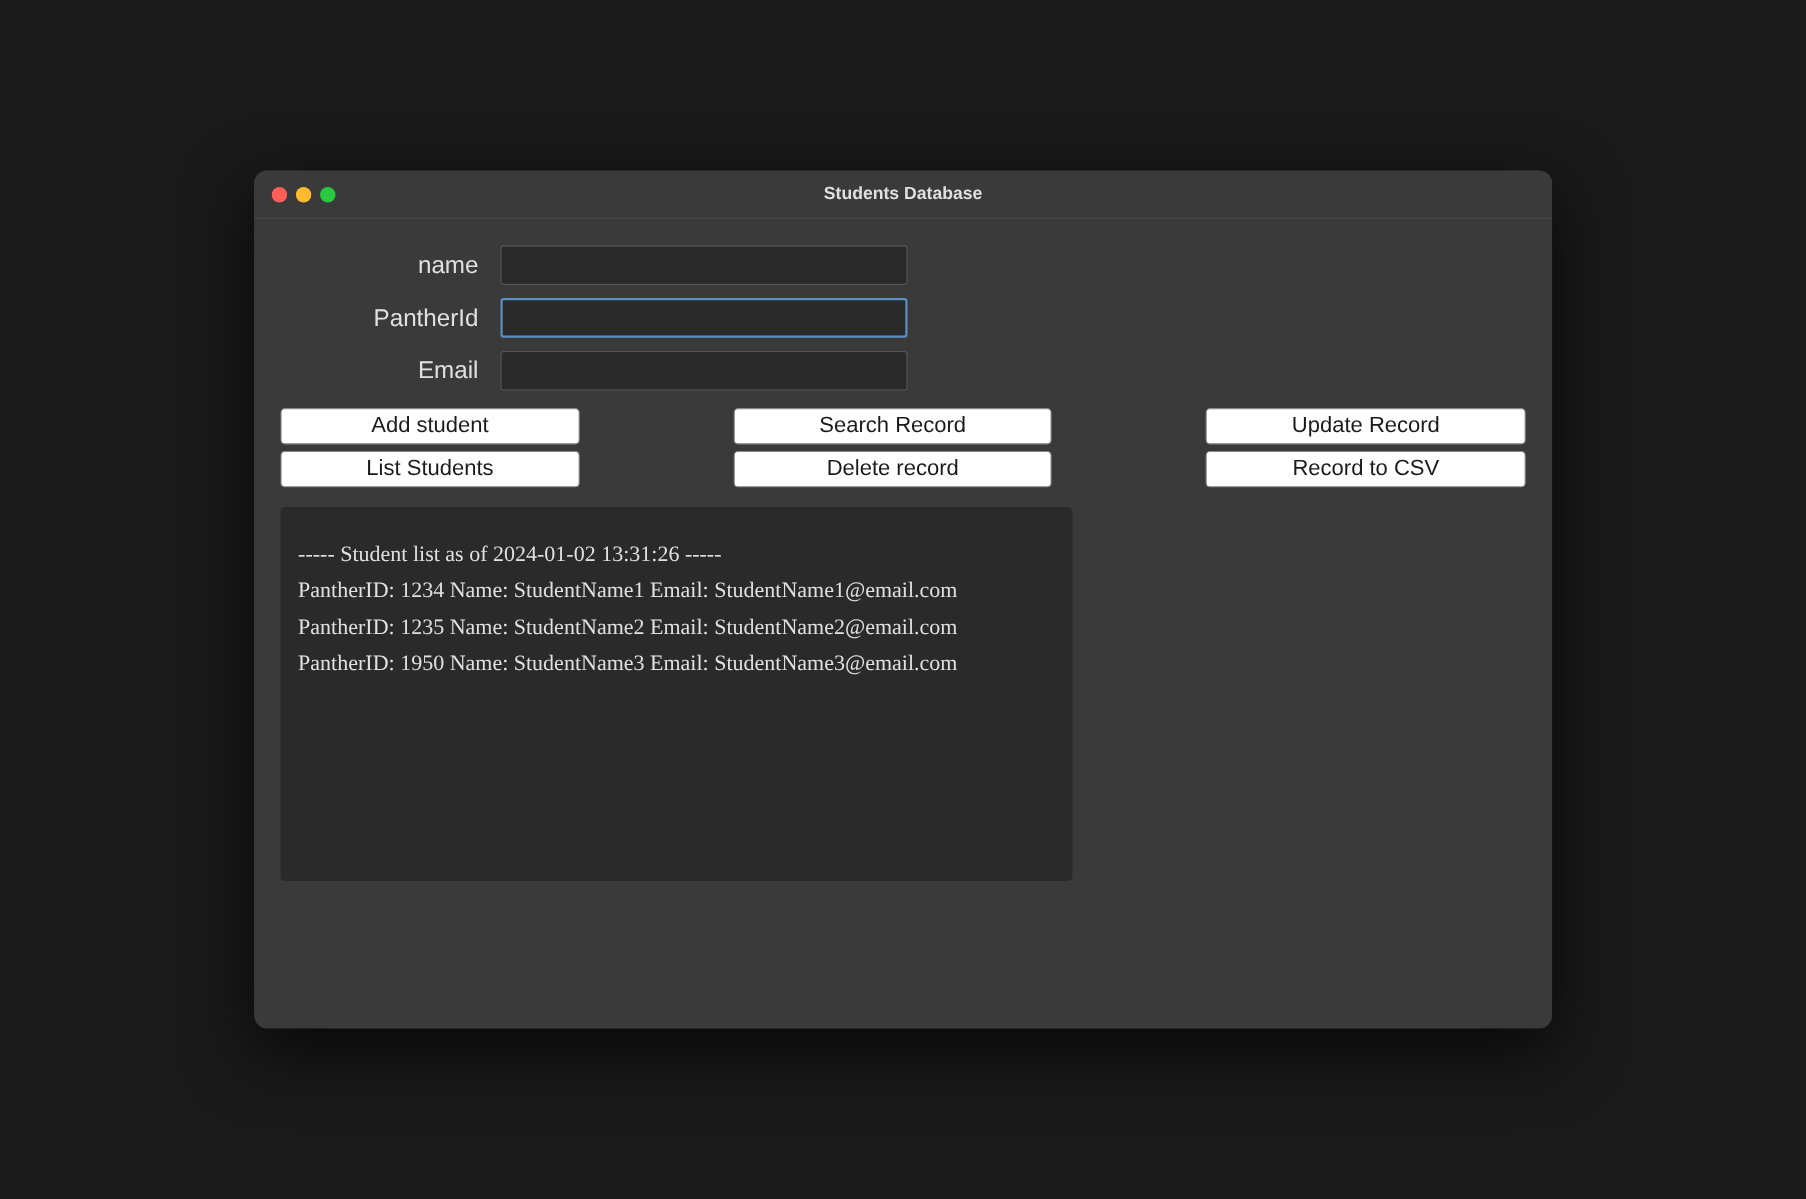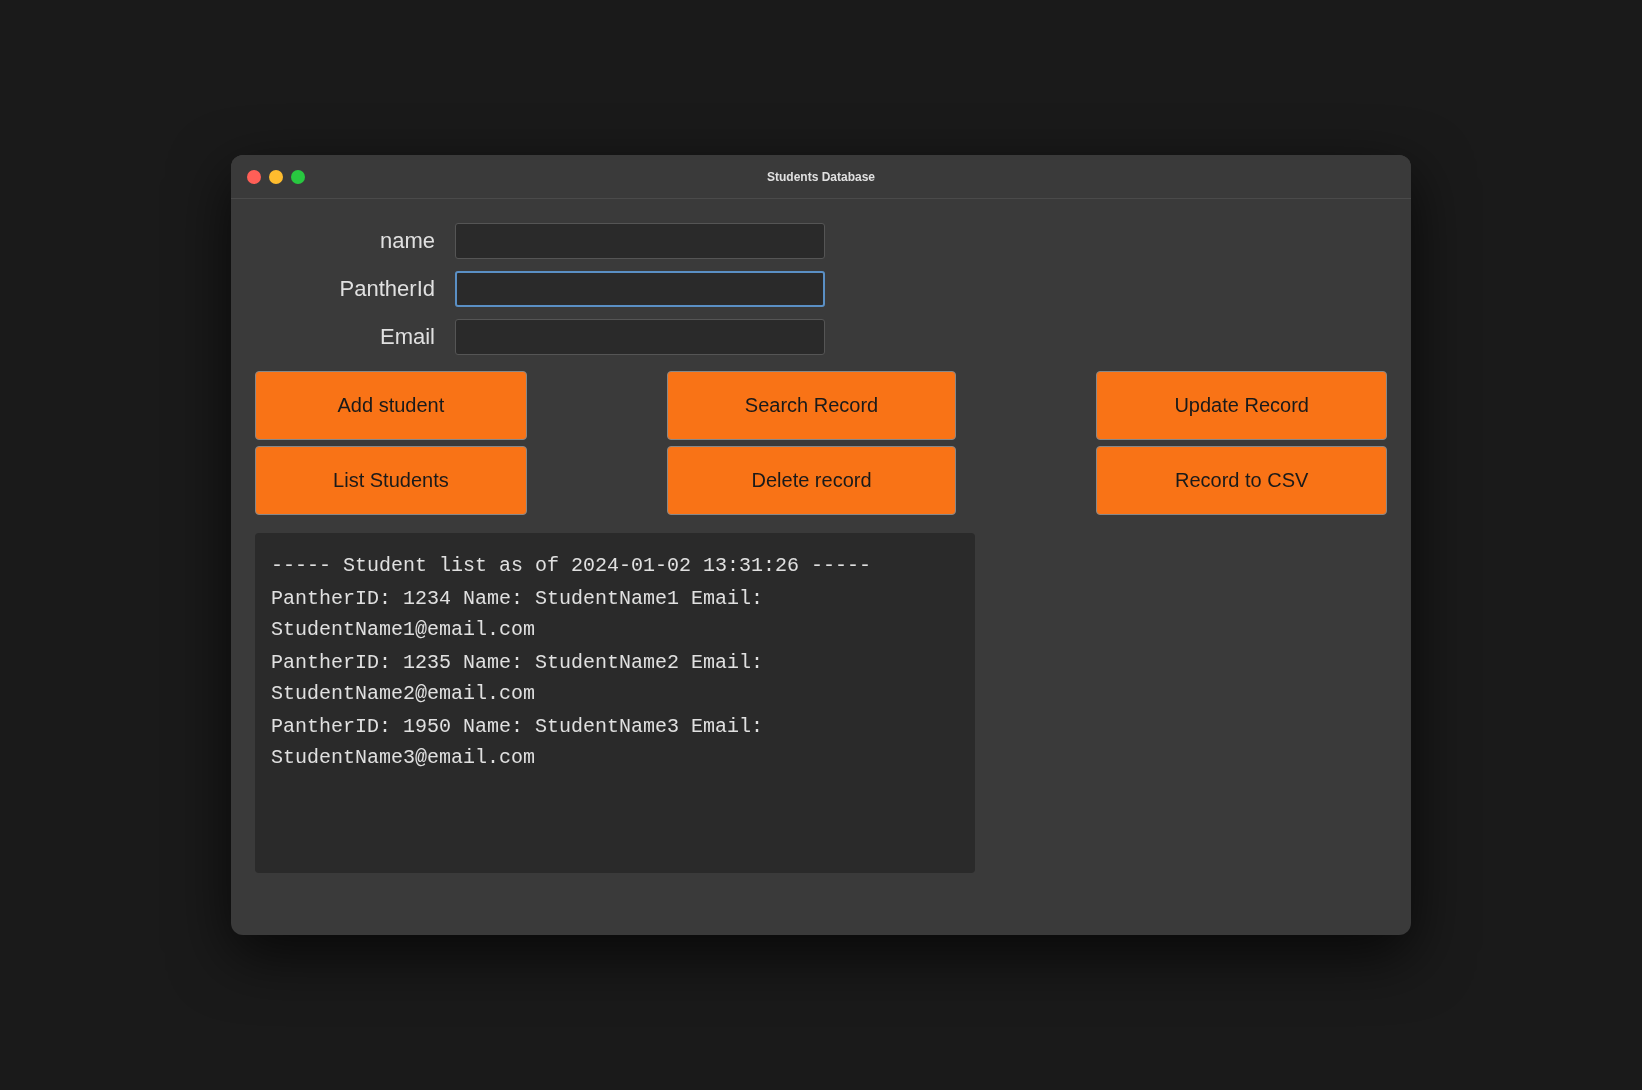--- a/index.html
+++ b/index.html
@@ -51,21 +51,21 @@
       height: 14px;
       border-radius: 50%;
     }
 
     .traffic-light-close { background-color: #ff5f57; }
     .traffic-light-minimize { background-color: #febc2e; }
     .traffic-light-maximize { background-color: #28c840; }
 
     .title-bar-title {
       color: #e0e0e0;
-      font-size: 12px;
+      font-size: 16px;
       font-weight: 600;
     }
 
     .content {
       padding: 24px 24px 24px 24px;
     }
 
     .form-section {
       margin-bottom: 16px;
     }
@@ -94,47 +94,47 @@
       font-size: 16px;
       padding: 4px 8px;
       outline: none;
     }
 
     .form-input.no-focus {
       border: 1px solid #555;
     }
 
     .btn {
-      background-color: #f97316;
+      background-color: #ffffff;
       color: #1a1a1a;
       border: 1px solid #888;
-      padding: 22px 28px;
+      padding: 4px 28px;
       font-size: 20px;
       cursor: pointer;
       font-family: -apple-system, BlinkMacSystemFont, 'Helvetica Neue', Arial, sans-serif;
       border-radius: 4px;
       white-space: nowrap;
     }
 
     .buttons-grid {
       display: grid;
       grid-template-columns: auto auto auto;
       gap: 6px 140px;
       margin-bottom: 18px;
     }
 
     .output-area {
       background-color: #2a2a2a;
       border-radius: 4px;
-      padding: 17px 16px;
+      padding: 28px 16px;
       width: 720px;
       min-height: 340px;
       color: #e0e0e0;
       font-size: 20px;
-      font-family: Liberation Mono, monospace;
+      font-family: Liberation Serif, serif;
       line-height: 1.55;
     }
 
     .output-line {
       display: block;
       margin-bottom: 2px;
     }
   </style>
 </head>
 <body>

